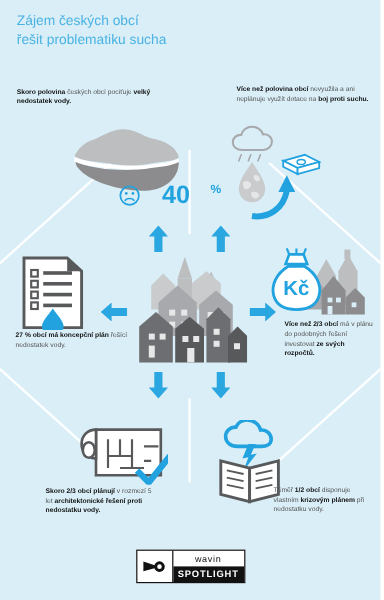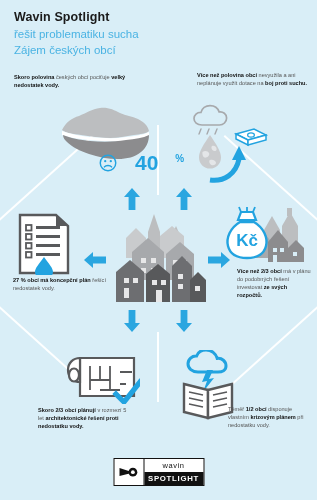--- a/index.html
+++ b/index.html
@@ -51,23 +51,22 @@
   <div class="rays">
     <div class="ray" style="width:150px;height:2px;left:-38px;top:185px;transform:rotate(-42deg);transform-origin:50% 50%;"></div>
     <div class="ray" style="width:150px;height:2px;left:205px;top:185px;transform:rotate(42deg);transform-origin:50% 50%;"></div>
     <div class="ray" style="width:150px;height:2px;left:-38px;top:340px;transform:rotate(42deg);transform-origin:50% 50%;"></div>
     <div class="ray" style="width:150px;height:2px;left:205px;top:340px;transform:rotate(-42deg);transform-origin:50% 50%;"></div>
     <div class="ray" style="width:2px;height:70px;left:157px;top:125px;"></div>
     <div class="ray" style="width:2px;height:70px;left:157px;top:332px;"></div>
   </div>
 
   <div class="header">
-    <div class="h-title">Wavin Spotlight</div>
+    <div class="h-sub">Zájem českých obcí</div>
     <div class="h-sub">řešit problematiku sucha</div>
-    <div class="h-sub">Zájem českých obcí</div>
   </div>
 
   <div class="blk" style="left:14px;top:74px;width:128px;">
     <b>Skoro polovina</b><span class="lt"> českých obcí pociťuje </span><b>velký nedostatek vody.</b>
   </div>
 
   <svg class="ico" style="left:56px;top:104px;" width="96" height="58" viewBox="0 0 96 58">
     <path fill="#bcbec0" d="M6 26 C10 18 16 14 23 12 C30 9 36 5 44 4 C52 3 58 6 64 9 C70 12 76 12 82 15
                              C88 18 92 22 93 27 C90 30 84 30 78 31 C70 32 62 34 54 34 C44 34 34 32 25 31
                              C17 30 10 29 6 26 Z"></path>

